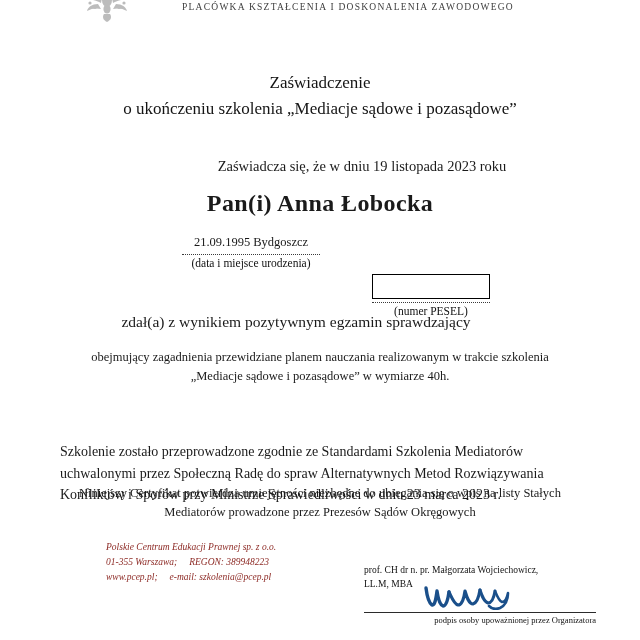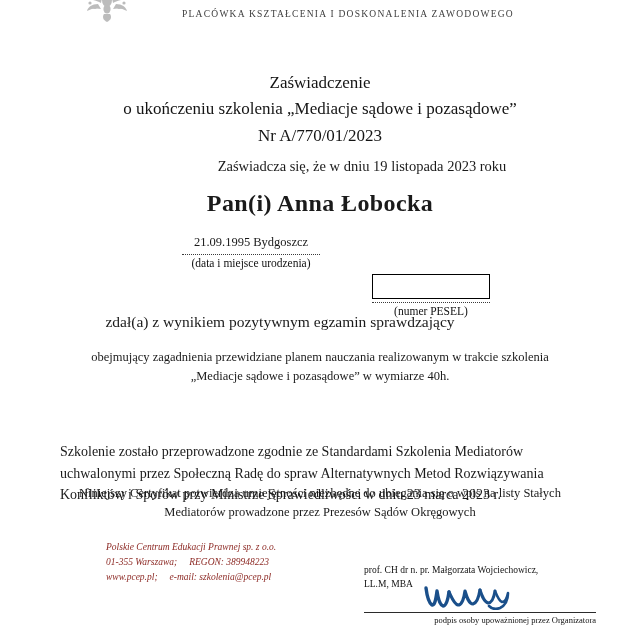--- a/index.html
+++ b/index.html
@@ -37,21 +37,21 @@
     position: absolute;
     left: 78px;
     top: -14px;
     width: 58px;
     height: 40px;
     opacity: 0.45;
   }
   .org-line {
     position: absolute;
     left: 182px;
-    top: 9px;
+    top: 2px;
     font-size: 9.5px;
     letter-spacing: 1.25px;
     color: #3d3d3d;
     font-family: "Liberation Serif", "DejaVu Serif", serif;
     white-space: nowrap;
   }
 
   
   .title-block {
     position: absolute;
@@ -130,21 +130,21 @@
     height: 25px;
     border: 1.6px solid #000000;
     background: #ffffff;
     box-sizing: border-box;
   }
 
   
   .exam-line {
     position: absolute;
     top: 313px;
-    left: 0;
+    left: 16px;
     width: 560px;
     text-align: center;
     font-size: 15.5px;
   }
   .scope-par {
     position: absolute;
     top: 348px;
     left: 80px;
     width: 480px;
     text-align: center;
@@ -261,21 +261,20 @@
           <circle cx="46" cy="17" r="1.6"></circle>
         </g>
       </svg>
     </div>
     <div class="org-line">PLACÓWKA KSZTAŁCENIA I DOSKONALENIA ZAWODOWEGO</div>
   </div>
 
   <div class="title-block">
     <div class="title-line">Zaświadczenie</div>
     <div class="title-line">o ukończeniu szkolenia „Mediacje sądowe i pozasądowe”</div>
-    <div class="title-line">Nr A/770/01/2023</div>
   </div>
 
   <div class="attest">Zaświadcza się, że w dniu 19 listopada 2023 roku</div>
   <div class="recipient-name">Pan(i) Anna Łobocka</div>
 
   <div class="idrow">
     <div class="birth-group">
       <div class="birth-value">21.09.1995 Bydgoszcz</div>
       <div class="dotted-rule"></div>
       <div class="field-caption">(data i miejsce urodzenia)</div>

